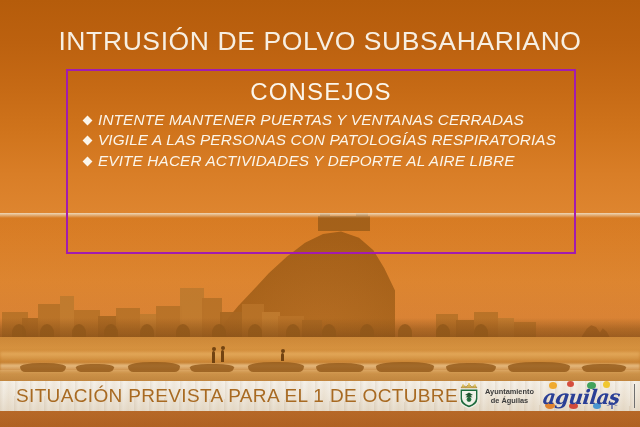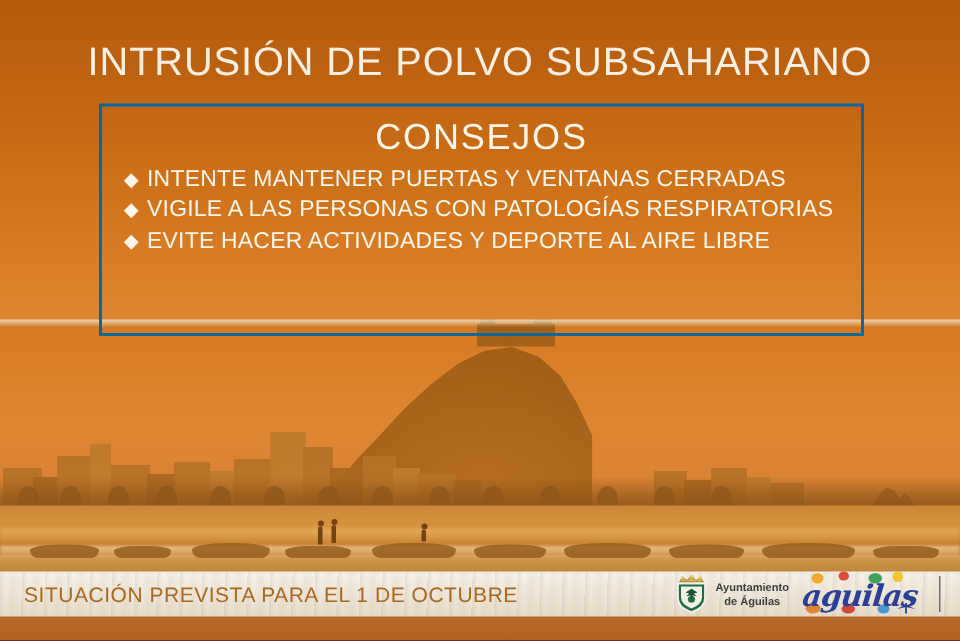--- a/index.html
+++ b/index.html
@@ -9,21 +9,21 @@
     background: #2b2b2b;
   }
   * { box-sizing: border-box; }
 
   .poster {
     position: relative;
     width: 640px;
     height: 427px;
     overflow: hidden;
     font-family: "Liberation Sans", sans-serif;
-    background: #b91c1c;
+    background: #3b82f6;
   }
 
   
   .scene {
     position: absolute;
     inset: 0;
     overflow: hidden;
   }
   
   .sky {
@@ -243,36 +243,37 @@
     font-weight: 400;
     white-space: nowrap;
   }
 
   
   .advice-box {
     position: absolute;
     left: 66px;
     top: 69px;
     width: 510px;
-    height: 155px;
-    border: 2px solid #0369a1;
+    height: 185px;
+    border: 2px solid #a21caf;
     padding-top: 6px;
   }
   .advice-title {
     text-align: center;
     color: #fbf5ea;
     font-size: 24px;
     letter-spacing: 1.2px;
     font-weight: 400;
     line-height: 30px;
   }
   .advice-list {
     margin: 3px 0 0 0;
     padding: 0 0 0 16px;
     list-style: none;
+    font-style: italic;
   }
   .advice-list li {
     color: #fbf5ea;
     font-size: 15.3px;
     line-height: 20.4px;
     letter-spacing: 0.15px;
     white-space: nowrap;
     display: flex;
     align-items: center;
   }
@@ -307,21 +308,21 @@
     background:
       repeating-linear-gradient(92deg,
          rgba(150,108,58,0.12) 0px,
          rgba(150,108,58,0.00) 4px,
          rgba(196,160,110,0.10) 9px,
          rgba(150,108,58,0.00) 15px),
       linear-gradient(180deg, #f5f1ea 0%, #efe8dc 50%, #e6dccc 100%);
   }
   .bar-text {
     color: #a86a22;
-    font-size: 14px;
+    font-size: 19px;
     letter-spacing: 0.35px;
     margin-left: 16px;
     white-space: nowrap;
     flex: 0 0 auto;
   }
 
   .logos {
     margin-left: auto;
     display: flex;
     align-items: center;

